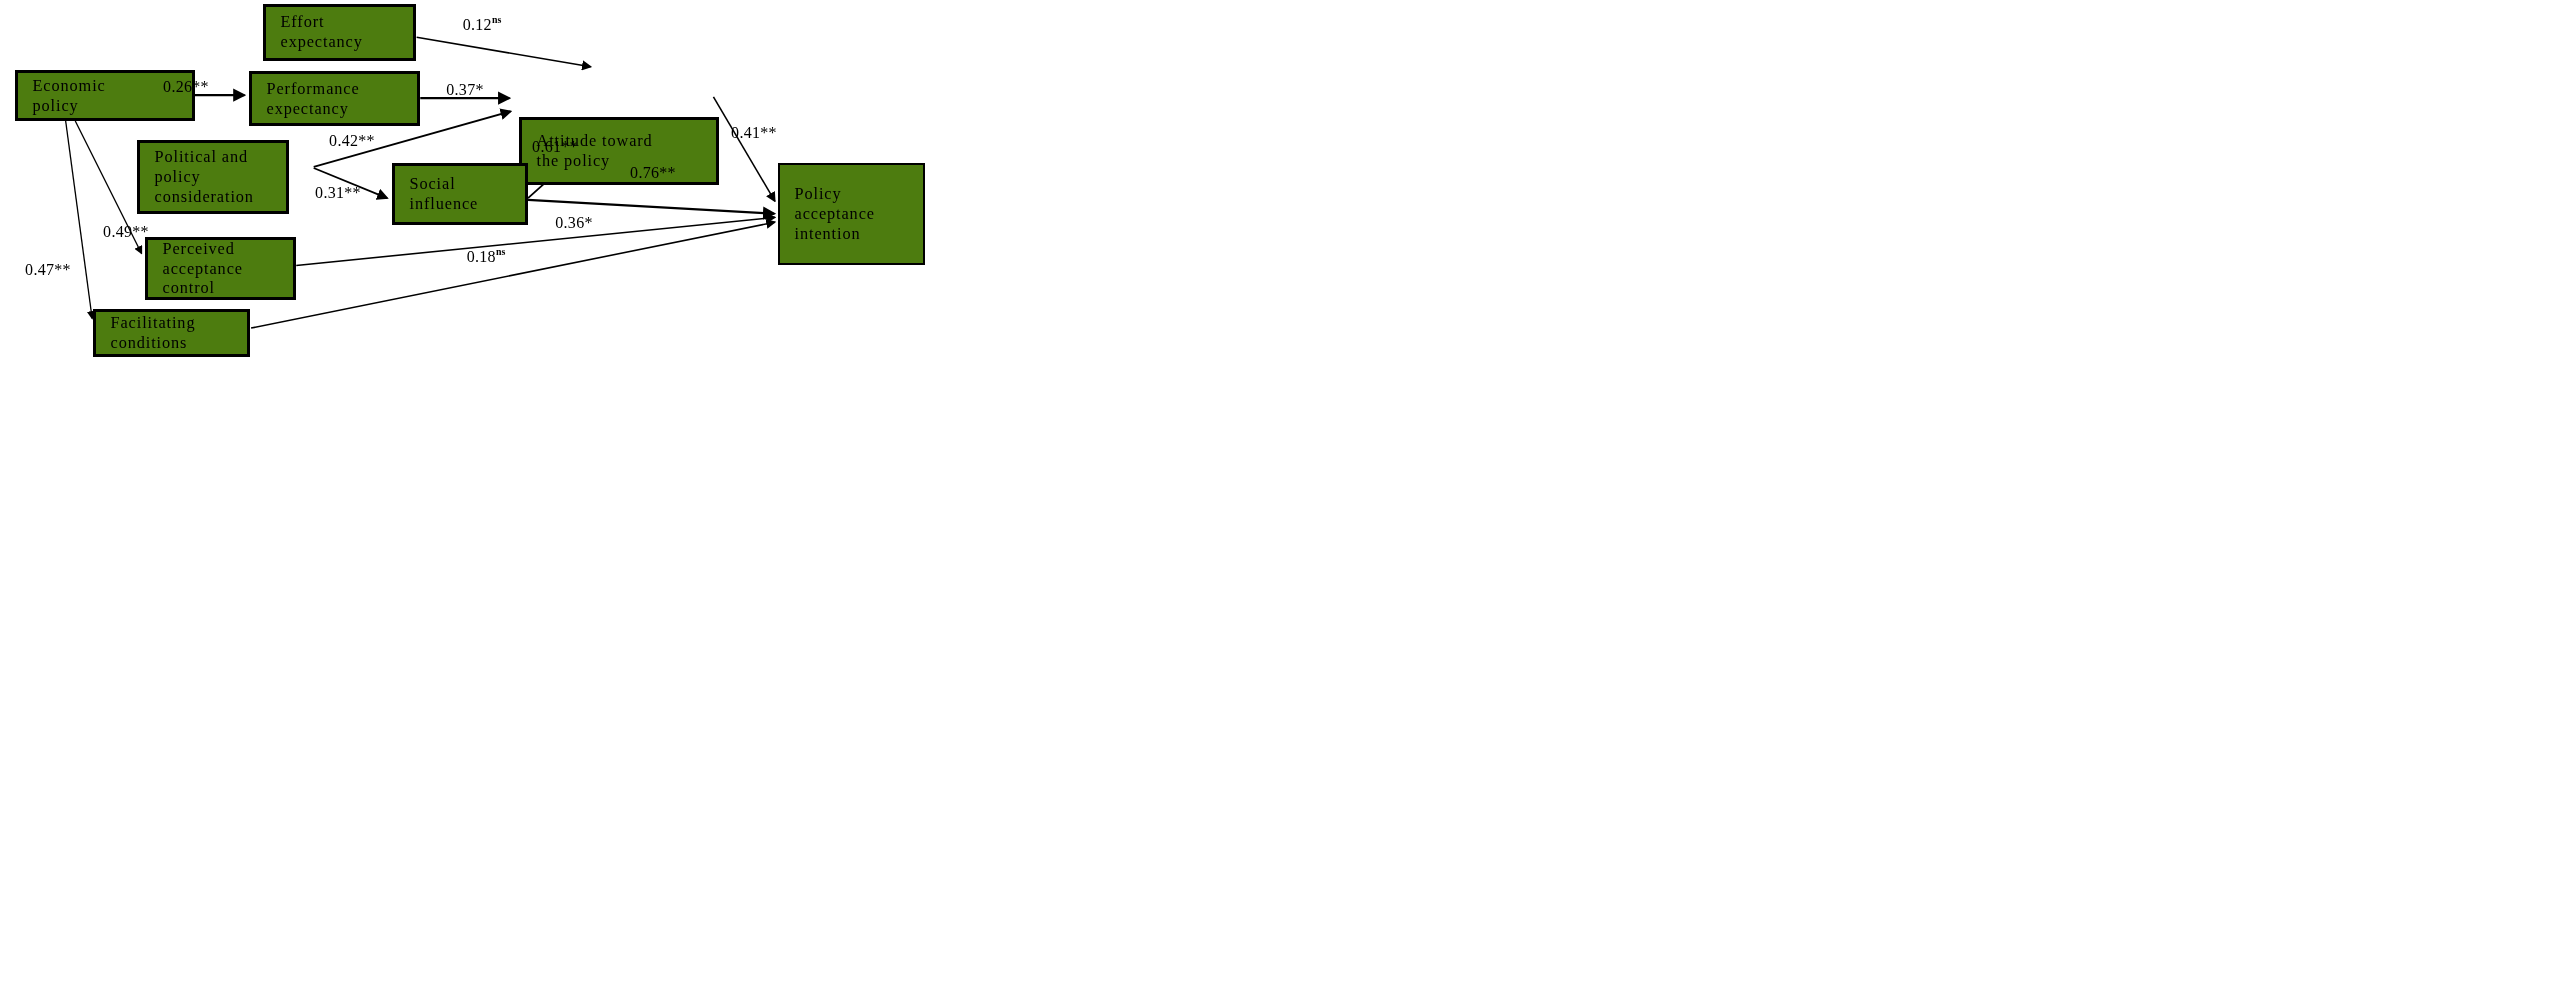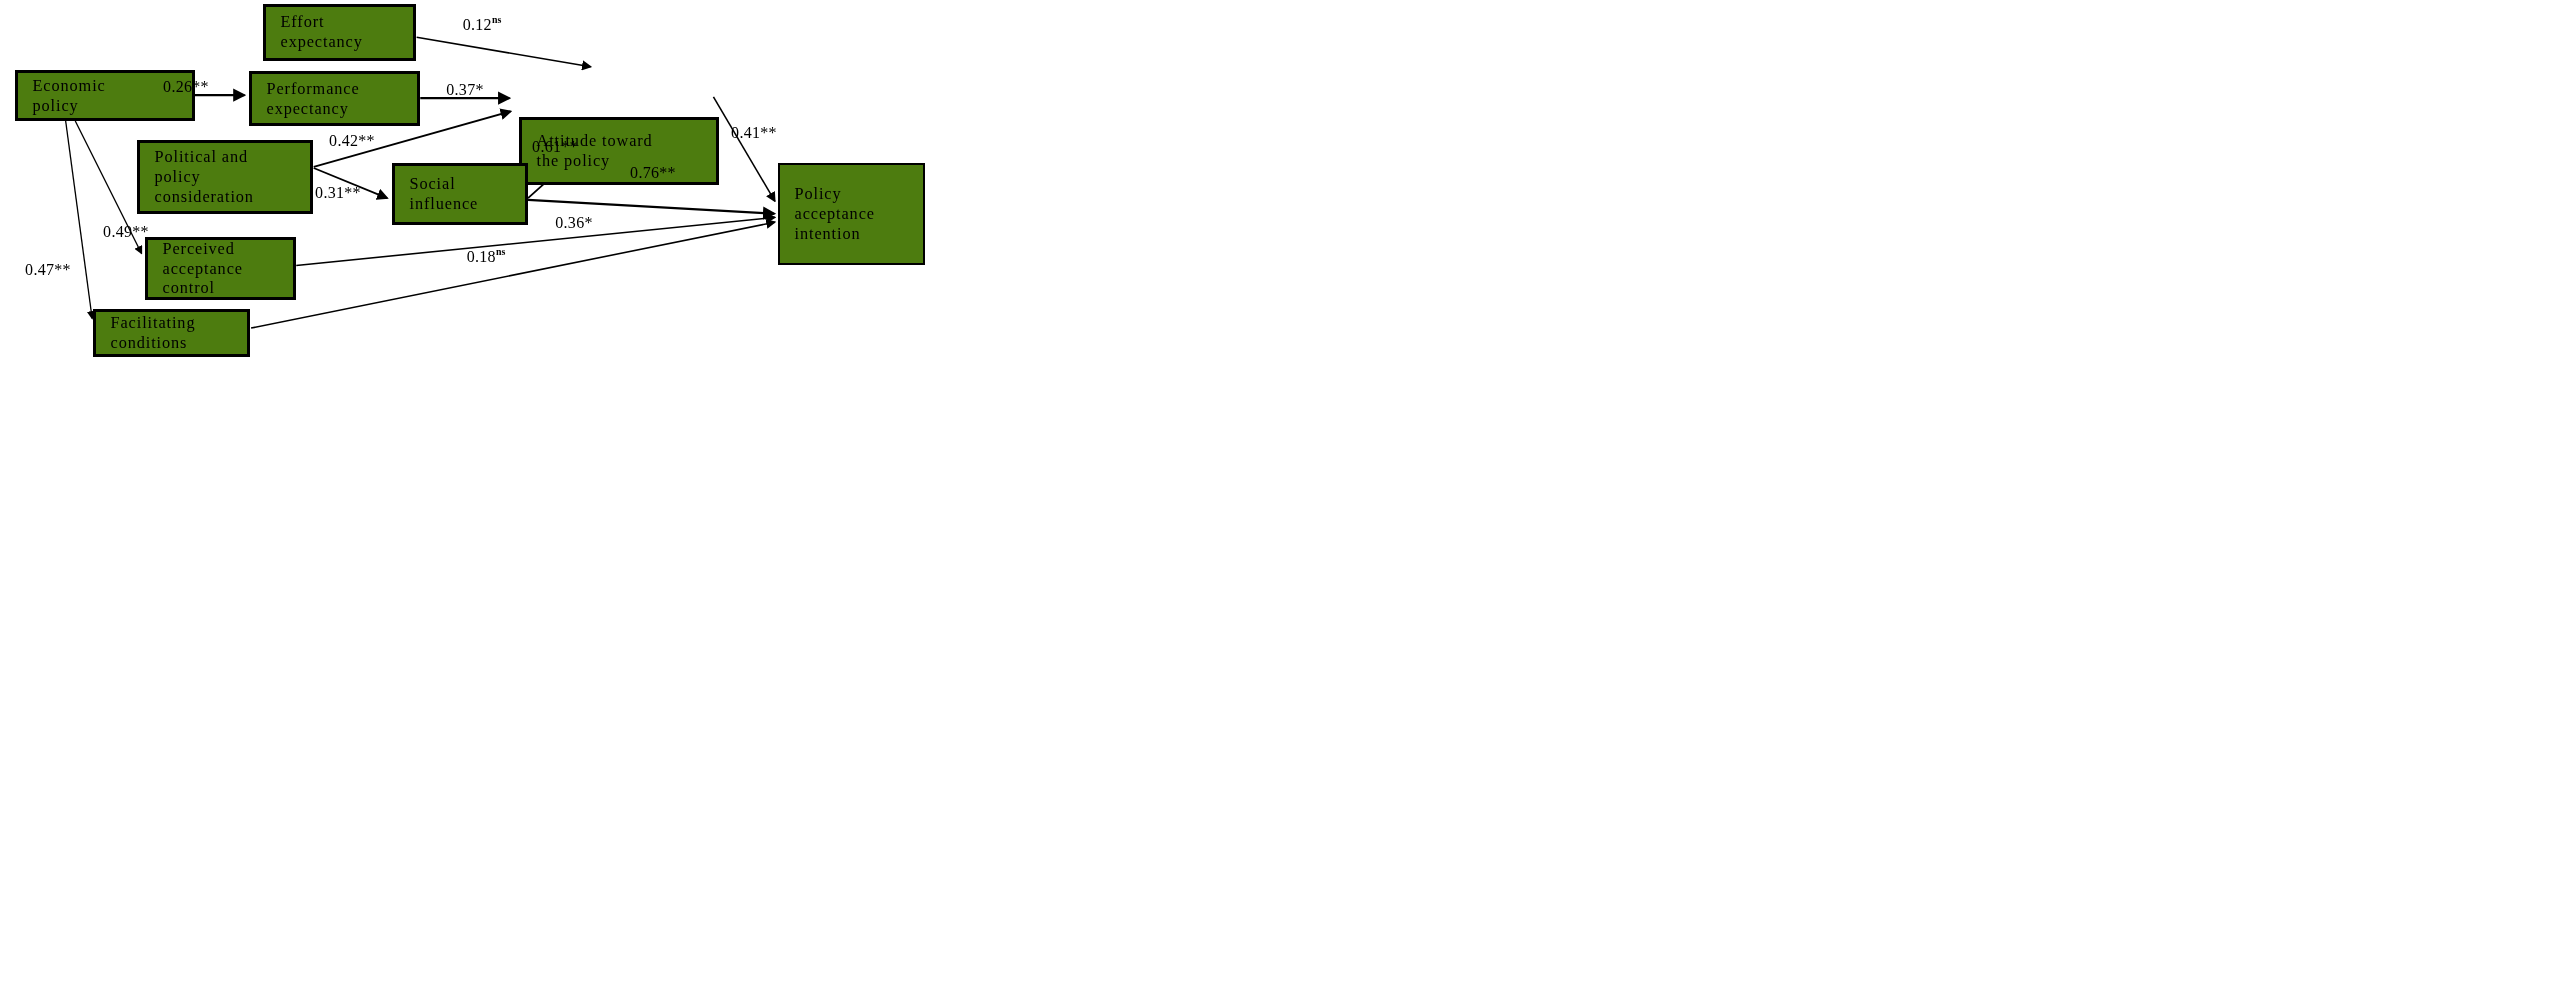--- a/index.html
+++ b/index.html
@@ -60,21 +60,21 @@
 policy</span>
   </div>
   <div class="node" style="left:249px;top:71px;width:171px;height:55px;">
     <span>Performance
 expectancy</span>
   </div>
   <div class="node" style="left:519px;top:69px;width:200px;height:68px;margin-top:48px;">
     <span>Attitude toward
 the policy</span>
   </div>
-  <div class="node" style="left:137px;top:140px;width:176px;height:74px;">
+  <div class="node" style="left:137px;top:140px;width:152px;height:74px;">
     <span>Political and
 policy
 consideration</span>
   </div>
   <div class="node" style="left:392px;top:163px;width:136px;height:62px;">
     <span>Social
 influence</span>
   </div>
   <div class="node" style="left:778px;top:163px;width:147px;height:102px;border-width:2.4px;">
     <span>Policy

